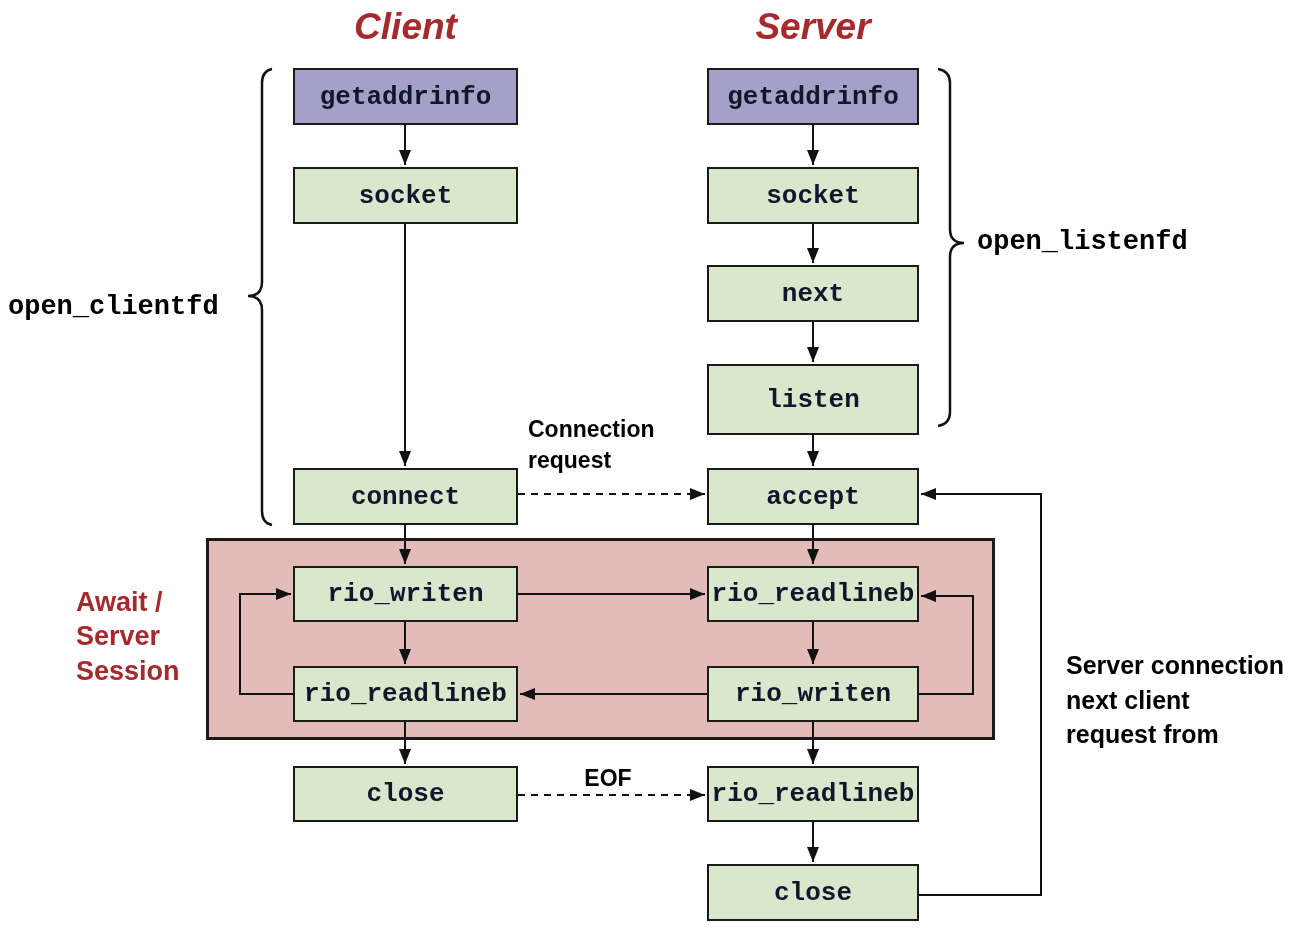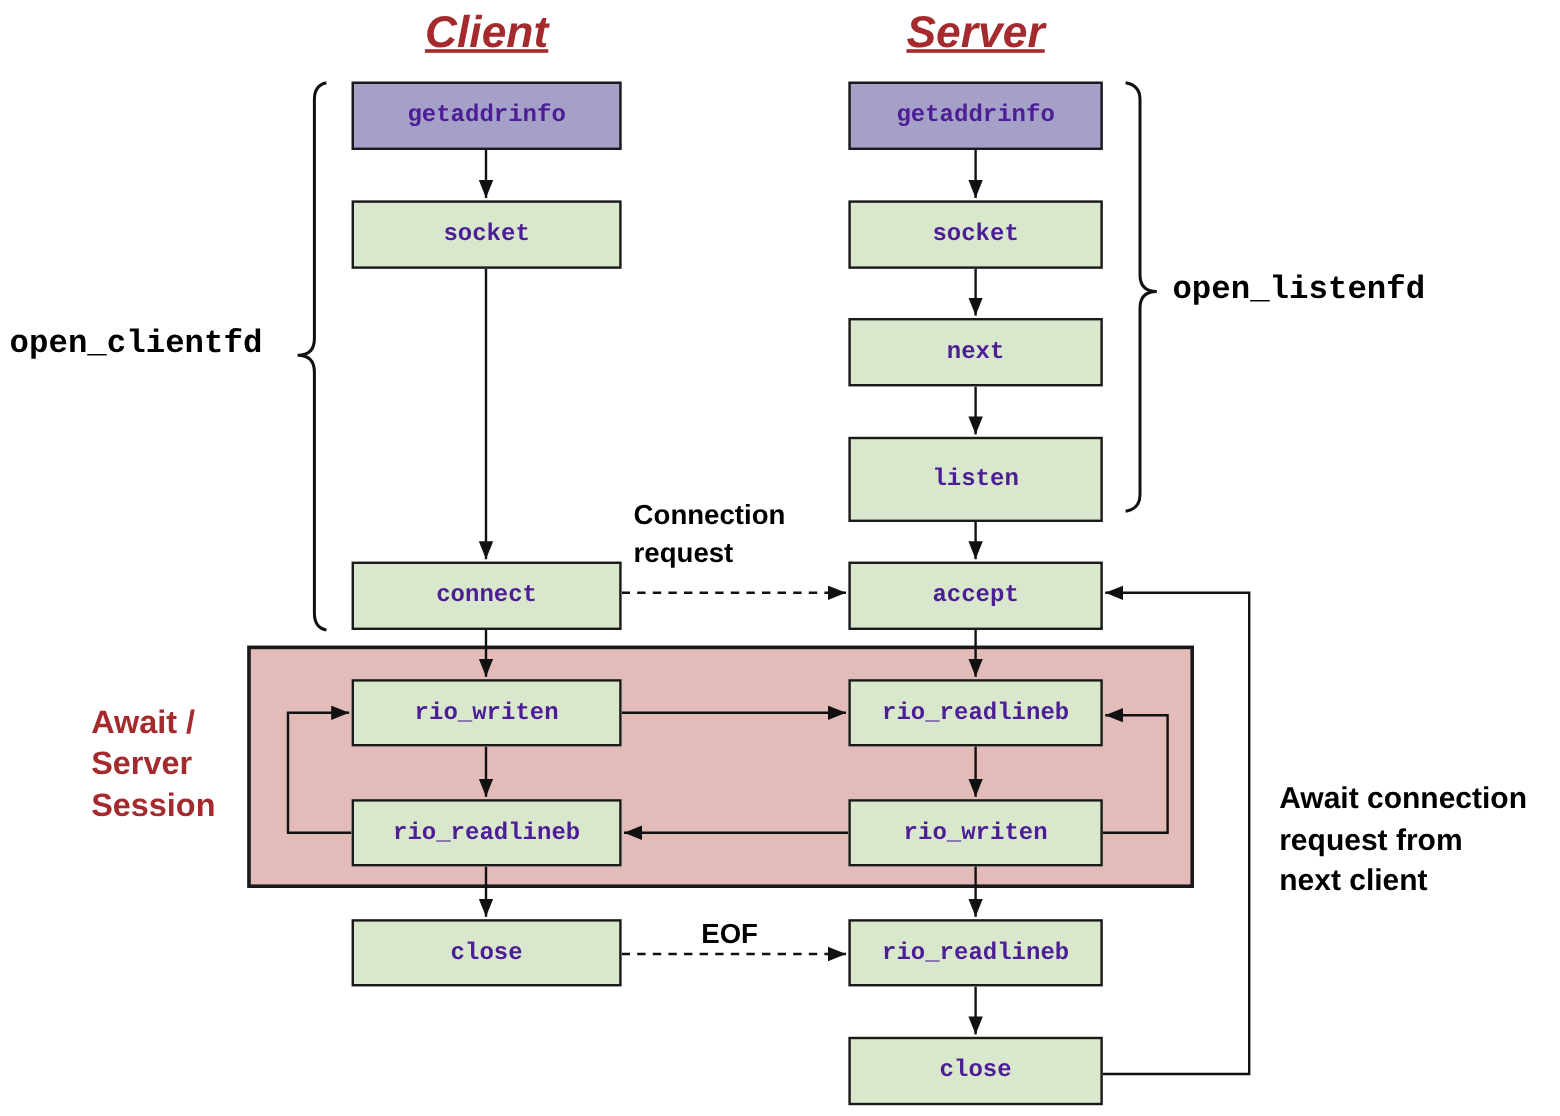--- a/index.html
+++ b/index.html
@@ -10,49 +10,48 @@
   .session-region{
     position:absolute;left:206px;top:538px;width:789px;height:202px;
     background:var(--session-bg,#e3bcba);border:3px solid #1a1a1a;
     box-sizing:border-box;z-index:1;
   }
   .arrow-layer{position:absolute;left:0;top:0;z-index:2;pointer-events:none;}
   .box{
     position:absolute;display:flex;align-items:center;justify-content:center;
     border:2px solid #1a1a1a;box-sizing:border-box;z-index:3;
     font-family:"Liberation Mono","DejaVu Sans Mono",monospace;
-    font-weight:bold;font-size:20px;color:#4c1d95;white-space:nowrap;
+    font-weight:bold;font-size:26px;color:#0f172a;white-space:nowrap;
   }
   .purple{background:var(--box-purple,#a4a0c8);}
   .green{background:var(--box-green,#d9e8cd);}
   .cb{left:293px;width:225px;}
   .sb{left:707px;width:212px;}
   .r1{top:68px;height:57px}
   .r2{top:167px;height:57px}
   .r3{top:265px;height:57px}
   .r4{top:364px;height:71px}
   .r5{top:468px;height:57px}
   .r6{top:566px;height:56px}
   .r7{top:666px;height:56px}
   .r8{top:766px;height:56px}
   .r9{top:864px;height:57px}
   .col-title{
     position:absolute;top:6px;z-index:4;text-align:center;
     font-size:37px;font-weight:bold;font-style:italic;
     color:var(--heading-red,#a52a2e);
-    text-decoration:underline;
   }
   .title-client{left:293px;width:225px;}
   .title-server{left:707px;width:212px;}
   .fd-label{
     position:absolute;z-index:4;
     font-family:"Liberation Mono","DejaVu Sans Mono",monospace;
     font-weight:bold;font-size:27px;color:#000;white-space:nowrap;
   }
-  .open-clientfd{left:8px;top:272px;text-align:right;}
+  .open-clientfd{left:8px;top:292px;text-align:right;}
   .open-listenfd{left:977px;top:227px;}
   .note{
     position:absolute;z-index:4;font-weight:bold;color:#000;
     font-size:23px;line-height:1.35;
   }
   .conn-req{left:528px;top:414px;width:160px;}
   .eof{left:528px;top:763px;width:160px;text-align:center;}
   .await{left:1066px;top:648px;font-size:25px;line-height:1.38;}
   .session-label{
     left:76px;top:585px;font-size:27px;line-height:1.27;
@@ -142,18 +141,18 @@
 
   <div class="note eof">EOF</div>
 
   <div class="note session-label">
     <div>Await /</div>
     <div>Server</div>
     <div>Session</div>
   </div>
 
   <div class="note await">
-    <div>Await connection</div>
+    <div>Server connection</div>
+    <div>next client</div>
     <div>request from</div>
-    <div>next client</div>
   </div>
 
 </div>
 
 </body></html>

